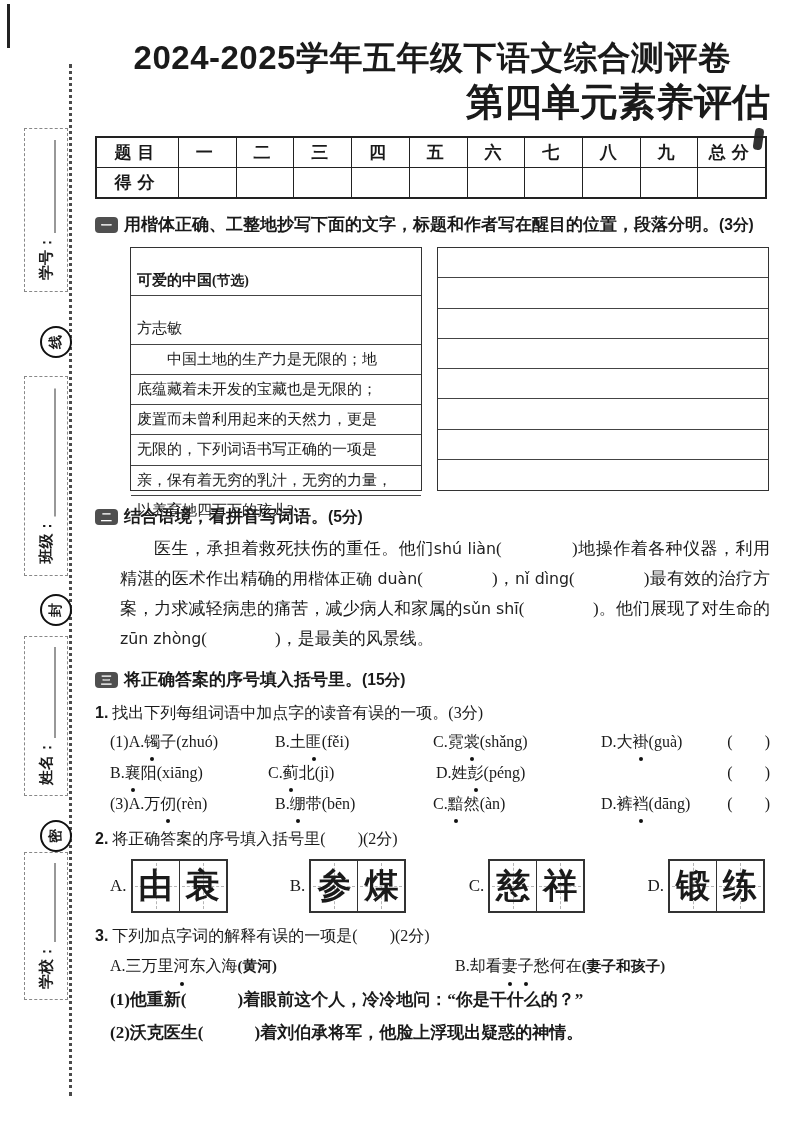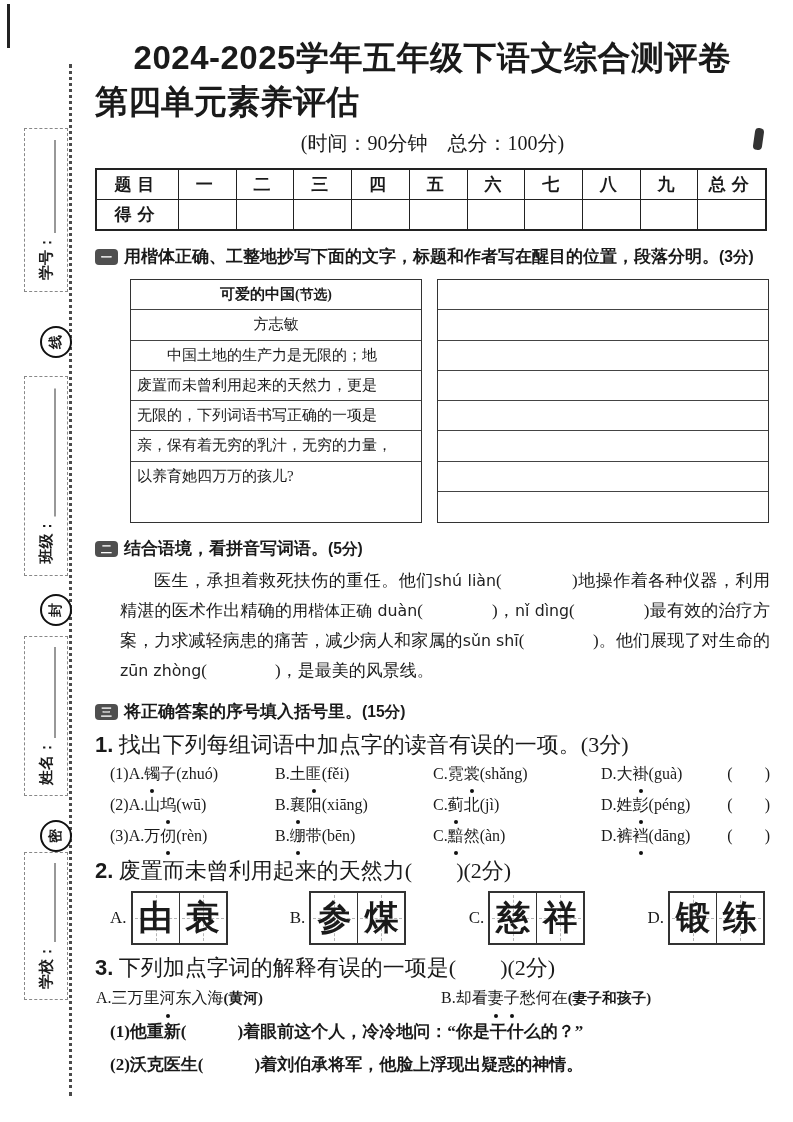--- a/index.html
+++ b/index.html
@@ -19,22 +19,22 @@
   .seal{position:absolute;left:40px;width:28px;height:28px;border:2px solid #111;border-radius:50%;
         background:#fff;display:flex;align-items:center;justify-content:center;z-index:2;}
   .seal span{transform:rotate(-90deg);font-size:14px;font-weight:bold;font-family:"Liberation Sans",sans-serif;}
   .s1{top:326px}.s2{top:594px}.s3{top:820px}
   .smudge{position:absolute;left:754px;top:128px;width:9px;height:22px;background:#333;border-radius:4px;transform:rotate(8deg);}
 
   
   .main{position:absolute;left:95px;top:0;width:675px;}
   .title1{margin-top:36px;text-align:center;font-family:"Liberation Sans","DejaVu Sans",sans-serif;
           font-weight:900;font-size:33px;line-height:44px;letter-spacing:0.5px;}
-  .title2{text-align:left;font-family:"Liberation Sans","DejaVu Sans",sans-serif;
-          font-weight:900;font-size:33px;line-height:44px;}
+  .title2{text-align:right;font-family:"Liberation Sans","DejaVu Sans",sans-serif;
+          font-weight:900;font-size:38px;line-height:44px;}
   .info{text-align:center;font-size:20px;line-height:26px;margin-top:6px;}
 
   
   .score-table{border-collapse:collapse;margin-top:12px;width:672px;table-layout:fixed;
                font-family:"Liberation Sans",sans-serif;}
   .score-table td{border:1.5px solid #222;height:27px;text-align:center;font-size:17px;font-weight:bold;
                   letter-spacing:6px;}
   .score-table{border:2.5px solid #222;}
   .score-table col.c0{width:80px}.score-table col.cn{width:56px}.score-table col.cz{width:66px}
 
@@ -47,32 +47,32 @@
   .note{font-weight:bold;font-size:0.92em;}
 
   
   .copy-area{display:flex;margin-left:35px;margin-top:9px;}
   .copy-box{border:1.5px solid #333;height:242px;}
   .copy-left{width:290px;}
   .copy-right{width:330px;margin-left:15px;}
   .p-line{height:29.3px;border-bottom:1px solid #444;font-size:15px;line-height:29px;
           padding:0 6px;overflow:hidden;white-space:nowrap;}
   .p-line:last-child{border-bottom:none;}
-  .p-center{text-align:center;}
+  .p-center{margin-top:18px;}
   .p-indent{text-indent:2em;}
   .blank-row{height:29.3px;border-bottom:1px solid #444;}
   .blank-row:last-child{border-bottom:none;}
 
   
   .pinyin-para{margin:4px 0 0 25px;width:650px;font-size:17px;line-height:30px;
                text-indent:2em;text-align:justify;}
   .pinyin{font-family:"DejaVu Sans",sans-serif;font-size:0.93em;color:#222;}
 
   
-  .q-text{margin-top:6px;font-size:22px;line-height:27px;}
+  .q-text{margin-top:6px;font-size:16px;line-height:27px;}
   .q-no{font-family:"Liberation Sans",sans-serif;font-weight:bold;}
   .opt-row{display:flex;margin-left:15px;font-size:16px;line-height:31px;}
   .opt-row .cell1{width:165px}.opt-row .cell2{width:158px}.opt-row .cell3{width:168px}
   .opt-row .cell4{flex:1}.opt-row .br{width:56px;text-align:right}
   .dot-under{position:relative;display:inline-block;}
   .dot-under::after{content:"";position:absolute;left:50%;bottom:-4px;transform:translateX(-50%);
                     width:4px;height:4px;background:#111;border-radius:50%;}
 
   
   .q2-row{display:flex;justify-content:space-between;align-items:center;width:655px;
@@ -80,21 +80,21 @@
   .hz-opt{display:flex;align-items:center;font-size:17px;}
   .hz-label{margin-right:4px;}
   .hz-box{display:flex;border:2px solid #333;background:#fff;}
   .hz-cell{width:46px;height:50px;position:relative;display:flex;align-items:center;justify-content:center;}
   .hz-cell + .hz-cell{border-left:1.5px solid #333;}
   .hz-cell::before{content:"";position:absolute;left:50%;top:2px;bottom:2px;border-left:1px dashed #b5b5b5;}
   .hz-cell::after{content:"";position:absolute;top:50%;left:2px;right:2px;border-top:1px dashed #b5b5b5;}
   .hz-char{position:relative;z-index:1;font-size:34px;font-weight:bold;line-height:1;}
 
   
-  .q3-row{display:flex;margin-left:1px;font-size:16px;line-height:33px;}
+  .q3-row{display:flex;margin-left:15px;font-size:16px;line-height:33px;}
   .q3-left{width:345px;}
   
   .q4-item{margin-left:15px;font-size:17px;line-height:33px;font-weight:bold;}
 </style>
 </head>
 <body>
 
 <div class="page">
 
   <div class="edge-tick"></div>
@@ -133,21 +133,20 @@
       <span class="vblank"></span>
     </div>
   </div>
 
   <div class="smudge"></div>
 
   <div class="main">
 
     <div class="title1">2024-2025学年五年级下语文综合测评卷</div>
     <div class="title2">第四单元素养评估</div>
-    <div class="info">(时间：90分钟　总分：100分)</div>
 
     <table class="score-table">
       <colgroup>
         <col class="c0">
           <col class="cn">
           <col class="cn">
           <col class="cn">
           <col class="cn">
           <col class="cn">
         <col class="cn">
@@ -189,20 +188,21 @@
     <div class="sec-header">
       <span class="sec-icon">一</span>
       <span class="sec-title">用楷体正确、工整地抄写下面的文字，标题和作者写在醒目的位置，段落分明。<span class="note">(3分)</span></span>
     </div>
 
     <div class="copy-area">
       <div class="copy-box copy-left">
         <div class="p-line p-center" style="font-weight:bold">可爱的中国<span class="note">(节选)</span></div>
         <div class="p-line p-center">方志敏</div>
         <div class="p-line p-indent">中国土地的生产力是无限的；地</div>
+        <div class="p-line">底蕴藏着未开发的宝藏也是无限的；</div>
         <div class="p-line">废置而未曾利用起来的天然力，更是</div>
         <div class="p-line">无限的，下列词语书写正确的一项是</div>
         <div class="p-line">亲，保有着无穷的乳汁，无穷的力量，</div>
         <div class="p-line">以养育她四万万的孩儿?</div>
       </div>
       <div class="copy-box copy-right">
         <div class="blank-row"></div>
         <div class="blank-row"></div>
         <div class="blank-row"></div>
         <div class="blank-row"></div>
@@ -229,37 +229,36 @@
       <span>找出下列每组词语中加点字的读音有误的一项。(3分)</span>
     </div>
     <div class="opt-row">
       <span class="cell1"><span>(1)</span><span>A.<span class="dot-under">镯</span>子(zhuó)</span></span>
       <span class="cell2">B.土<span class="dot-under">匪</span>(fěi)</span>
       <span class="cell3">C.霓<span class="dot-under">裳</span>(shǎng)</span>
       <span class="cell4">D.大<span class="dot-under">褂</span>(guà)</span>
       <span class="br">(　　)</span>
     </div>
     <div class="opt-row">
-      <span class="cell1"><span>(2)</span><span>A.山<span class="dot-under">坞</span>(wū)</span></span>
       <span class="cell2">B.<span class="dot-under">襄</span>阳(xiāng)</span>
       <span class="cell3">C.<span class="dot-under">蓟</span>北(jì)</span>
       <span class="cell4">D.姓<span class="dot-under">彭</span>(péng)</span>
       <span class="br">(　　)</span>
     </div>
     <div class="opt-row">
       <span class="cell1"><span>(3)</span><span>A.万<span class="dot-under">仞</span>(rèn)</span></span>
       <span class="cell2">B.<span class="dot-under">绷</span>带(bēn)</span>
       <span class="cell3">C.<span class="dot-under">黯</span>然(àn)</span>
       <span class="cell4">D.裤<span class="dot-under">裆</span>(dāng)</span>
       <span class="br">(　　)</span>
     </div>
 
     <div class="q-text">
       <span class="q-no">2.</span>
-      <span>废置而未曾利用起来的天然力(　　)(2分)</span>
+      <span>将正确答案的序号填入括号里(　　)(2分)</span>
     </div>
     <div class="q2-row">
       <div class="hz-opt">
         <span class="hz-label">A.</span>
         <div class="hz-box">
           <div class="hz-cell">
               <span class="hz-char">由</span>
             </div>
           <div class="hz-cell">
               <span class="hz-char">衰</span>

